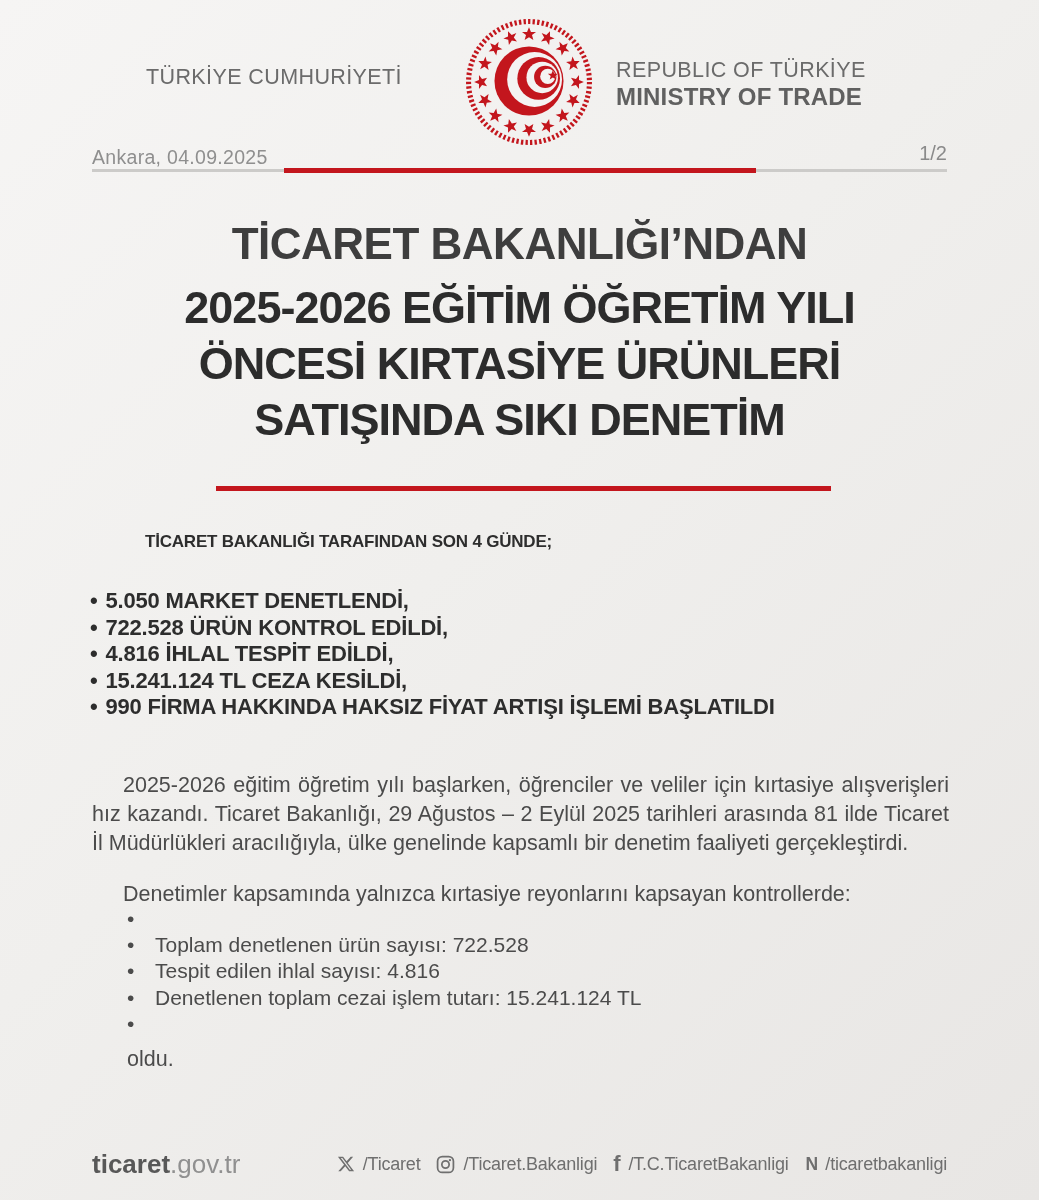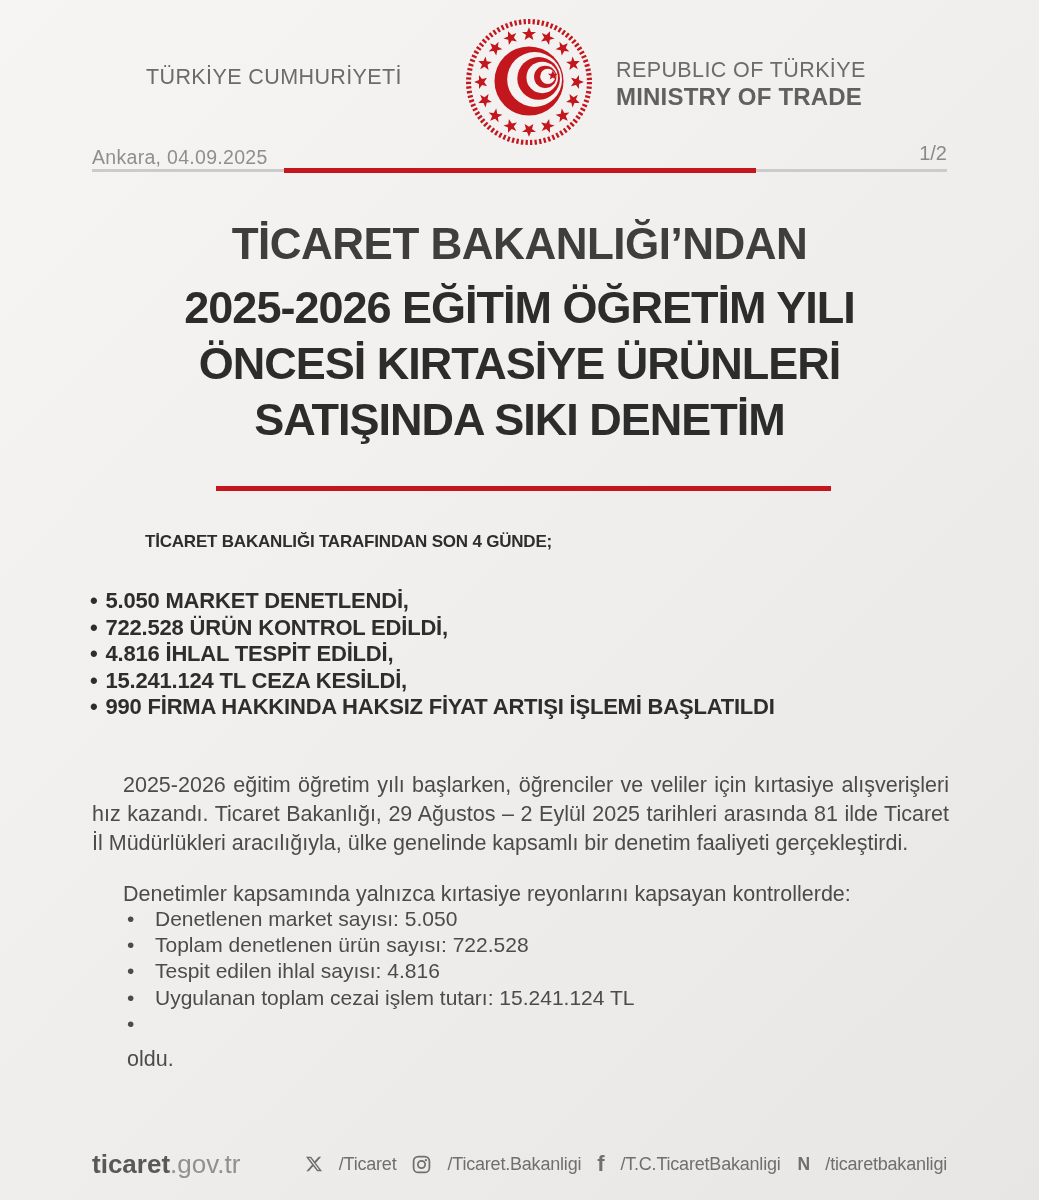--- a/index.html
+++ b/index.html
@@ -39,21 +39,21 @@
   .sub-list{position:absolute;top:906px;left:127px;width:800px;margin:0;padding:0;list-style:none;}
   .sub-list li{display:flex;font-size:21px;color:#4b4b4b;line-height:26.2px;}
   .sub-list .dot{flex:none;width:28px;}
   .closing{position:absolute;top:1043px;left:123px;font-size:21.5px;color:#4b4b4b;margin:4px;}
   
   .footer{position:absolute;top:1144px;left:92px;right:92px;display:flex;justify-content:space-between;align-items:center;height:40px;}
   .site{font-size:26px;text-decoration:none;cursor:pointer;}
   .site .bold{font-weight:700;color:#585858;}
   .site .rest{font-weight:400;color:#909090;}
   .social{display:flex;align-items:center;gap:16px;}
-  .social-item{display:flex;align-items:center;gap:16px;color:#6f6f6f;font-size:18px;letter-spacing:-.2px;text-decoration:none;cursor:pointer;white-space:nowrap;}
+  .social-item{display:flex;align-items:center;gap:8px;color:#6f6f6f;font-size:18px;letter-spacing:-.2px;text-decoration:none;cursor:pointer;white-space:nowrap;}
   .icon-letter{font-weight:700;color:#6f6f6f;}
   .fb-letter{font-size:22px;line-height:20px;}
   .n-letter{font-size:19px;transform:scaleX(.92);letter-spacing:-1px;}
   .svg-icon{display:block;}
 </style>
 </head>
 <body>
 
 <div class="page">
 
@@ -139,33 +139,32 @@
         <span class="b">•</span>
         <span>990 FİRMA HAKKINDA HAKSIZ FİYAT ARTIŞI İŞLEMİ BAŞLATILDI</span>
       </li>
   </ul>
 
   <p class="para para1">2025-2026 eğitim öğretim yılı başlarken, öğrenciler ve veliler için kırtasiye alışverişleri hız kazandı. Ticaret Bakanlığı, 29 Ağustos – 2 Eylül 2025 tarihleri arasında 81 ilde Ticaret İl Müdürlükleri aracılığıyla, ülke genelinde kapsamlı bir denetim faaliyeti gerçekleştirdi.</p>
   <p class="para para2">Denetimler kapsamında yalnızca kırtasiye reyonlarını kapsayan kontrollerde:</p>
   <ul class="sub-list">
     <li>
         <span class="dot">•</span>
-        <span>Denetlenen market sayısı: 5.050</span>
       </li>
     <li>
         <span class="dot">•</span>
         <span>Toplam denetlenen ürün sayısı: 722.528</span>
       </li>
     <li>
         <span class="dot">•</span>
         <span>Tespit edilen ihlal sayısı: 4.816</span>
       </li>
     <li>
         <span class="dot">•</span>
-        <span>Uygulanan toplam cezai işlem tutarı: 15.241.124 TL</span>
+        <span>Denetlenen toplam cezai işlem tutarı: 15.241.124 TL</span>
       </li>
     <li>
         <span class="dot">•</span>
       </li>
   </ul>
   <p class="closing">oldu.</p>
 
   <div class="footer">
     <a class="site">
       <span class="bold">ticaret</span><span class="rest">.gov.tr</span>

